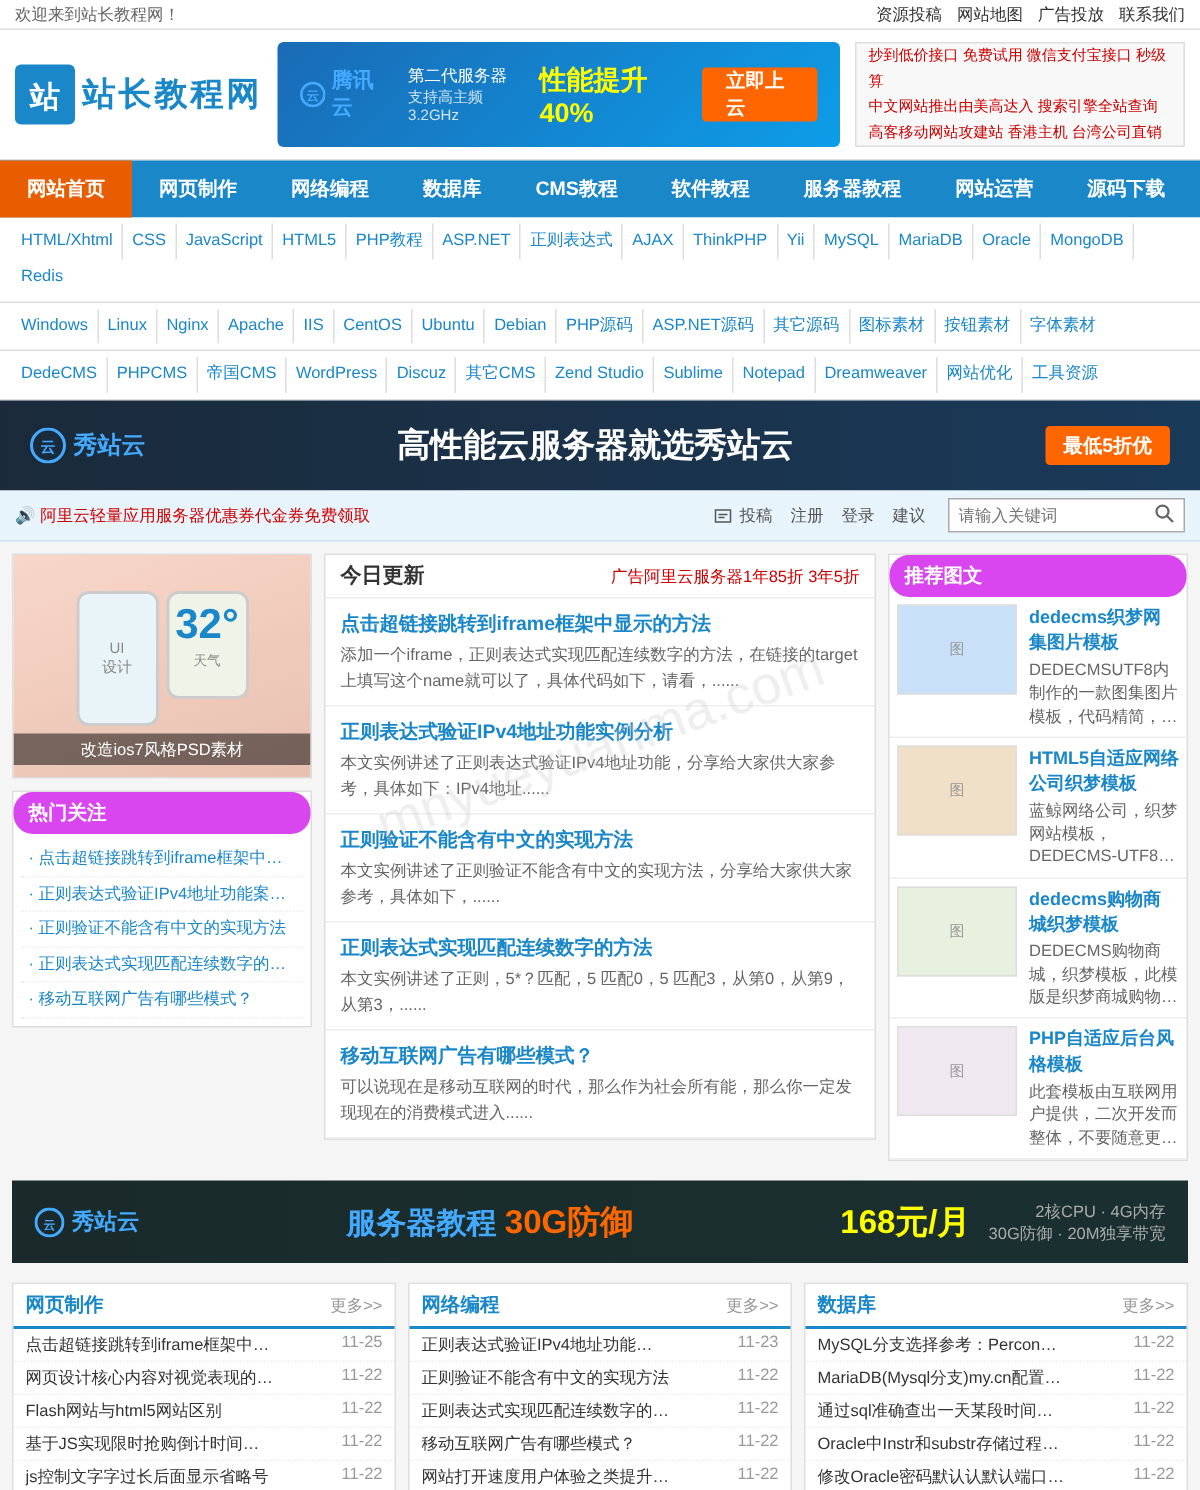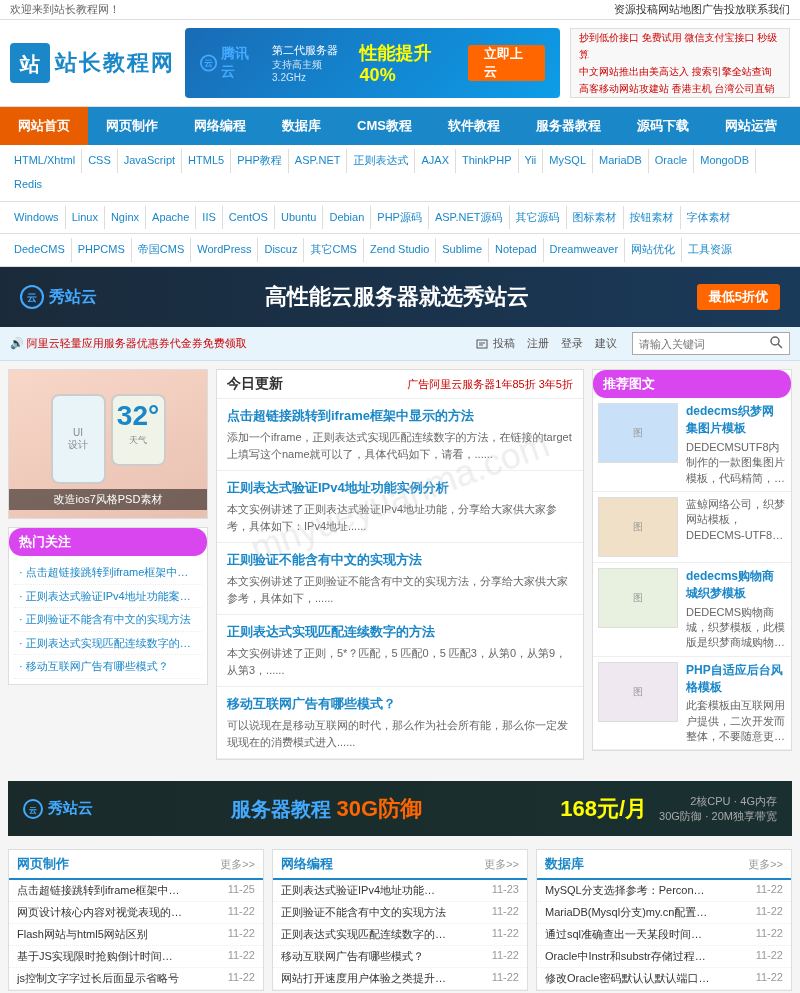--- a/index.html
+++ b/index.html
@@ -89,21 +89,21 @@
     .bottom-list-item a { color: #333; flex: 1; overflow: hidden; white-space: nowrap; text-overflow: ellipsis; max-width: 165px; }
     .bottom-list-item .date { color: #999; flex-shrink: 0; margin-left: 4px; }
 
     .watermark { position: fixed; top: 50%; left: 50%; transform: translate(-50%,-50%) rotate(-20deg); font-size: 36px; color: rgba(200,200,200,0.3); pointer-events: none; white-space: nowrap; z-index: 9999; }
   </style>
 </head>
 <body>
 
 <div class="top-bar">
   <span>欢迎来到站长教程网！</span>
-  <div style="display:flex;margin-left:48px;">
+  <div style="display:flex;gap:10px;margin-left:48px;">
     <a href="#">资源投稿</a>
     <a href="#">网站地图</a>
     <a href="#">广告投放</a>
     <a href="#">联系我们</a>
   </div>
 </div>
 
 <div class="header">
   <div class="logo">
     <div class="logo-icon">
@@ -159,24 +159,24 @@
       <li>
         <a href="#">CMS教程</a>
       </li>
       <li>
         <a href="#">软件教程</a>
       </li>
       <li>
         <a href="#">服务器教程</a>
       </li>
       <li>
+        <a href="#">网站运营</a>
+      </li>
+      <li>
         <a href="#">源码下载</a>
-      </li>
-      <li>
-        <a href="#">网站运营</a>
       </li>
     </ul>
 </nav>
 
 <div id="sub-nav-container">
     <div class="sub-nav">
       <a href="#">HTML/Xhtml</a>
       <a href="#">CSS</a>
       <a href="#">JavaScript</a>
       <a href="#">HTML5</a>
@@ -330,20 +330,21 @@
           <div class="recommend-item">
     <div class="recommend-img" style="background:#c8e0f8;">图</div>
     <div class="recommend-text">
       <div class="title"><a href="#" style="color:#1a87c8;">dedecms织梦网集图片模板</a></div>
       <div class="desc">DEDECMSUTF8内制作的一款图集图片模板，代码精简，广告位已设置到顶中，帮而排版数量手...</div>
     </div>
   </div>
           <div class="recommend-item">
     <div class="recommend-img" style="background:#f0e0c8;">图</div>
     <div class="recommend-text">
+      <div class="title"><a href="#" style="color:#1a87c8;">HTML5自适应网络公司织梦模板</a></div>
       <div class="desc">蓝鲸网络公司，织梦网站模板，DEDECMS-UTF8开发自适应模板，附而测试效果，页面内容都可以...</div>
     </div>
   </div>
           <div class="recommend-item">
     <div class="recommend-img" style="background:#e8f0e0;">图</div>
     <div class="recommend-text">
       <div class="title"><a href="#" style="color:#1a87c8;">dedecms购物商城织梦模板</a></div>
       <div class="desc">DEDECMS购物商城，织梦模板，此模版是织梦商城购物模版，模板安全性强，模版完全免费使用，...</div>
     </div>
   </div>

